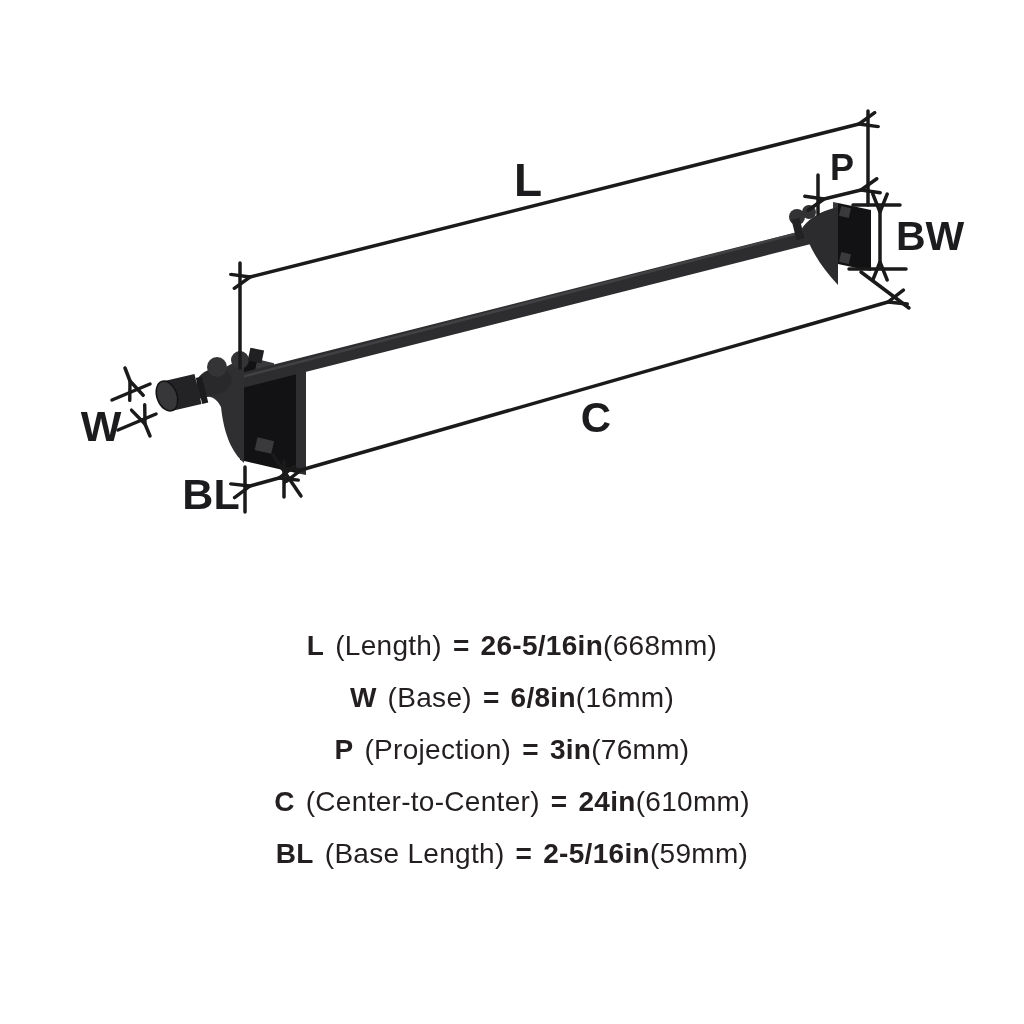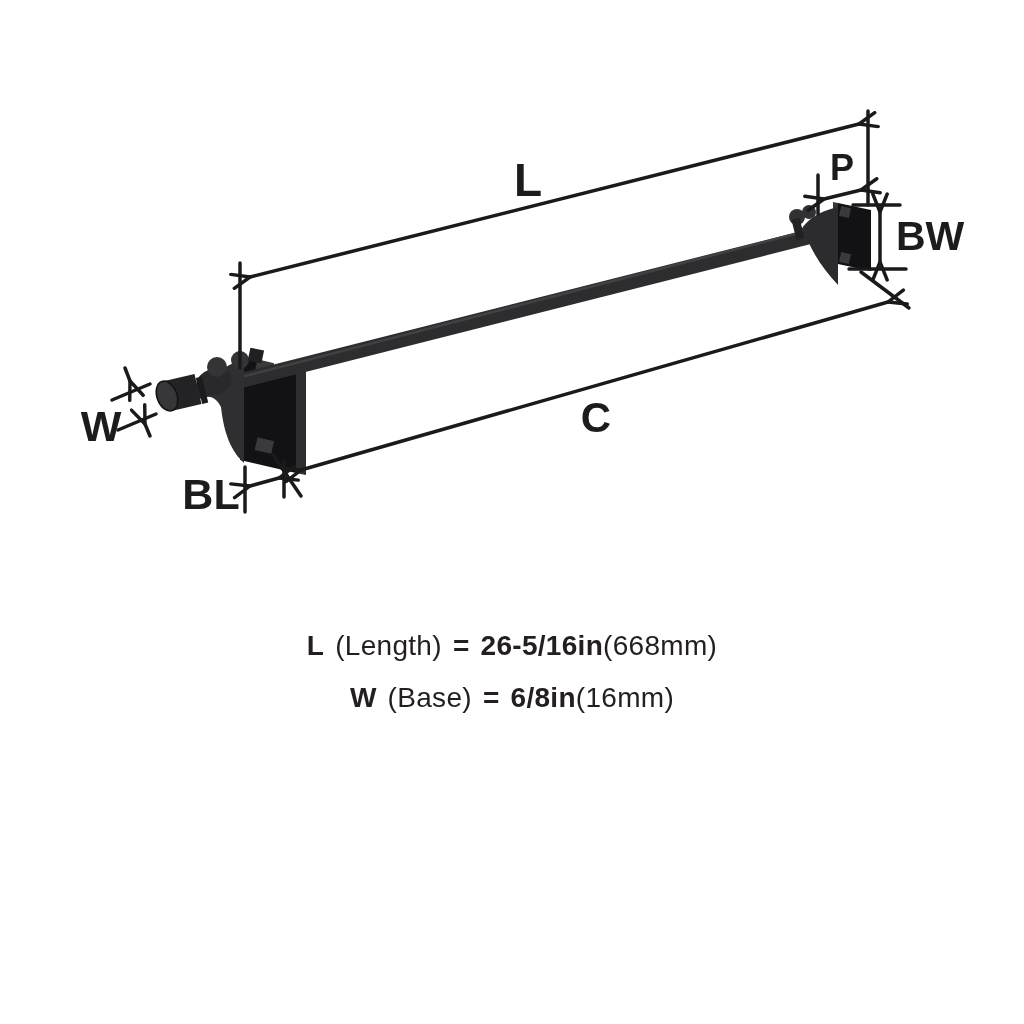--- a/index.html
+++ b/index.html
@@ -108,15 +108,24 @@
     </g>
   </svg>
 
   <div class="specs">
     <div class="spec-line">
       <span class="b code">L</span><span class="r name">(Length)</span><span class="b eq">=</span><span class="b val">26-5/16in</span><span class="r met">(668mm)</span>
     </div>
     <div class="spec-line">
       <span class="b code">W</span><span class="r name">(Base)</span><span class="b eq">=</span><span class="b val">6/8in</span><span class="r met">(16mm)</span>
     </div>
+    <div class="spec-line">
+      <span class="b code">P</span><span class="r name">(Projection)</span><span class="b eq">=</span><span class="b val">3in</span><span class="r met">(76mm)</span>
+    </div>
+    <div class="spec-line">
+      <span class="b code">C</span><span class="r name">(Center-to-Center)</span><span class="b eq">=</span><span class="b val">24in</span><span class="r met">(610mm)</span>
+    </div>
+    <div class="spec-line">
+      <span class="b code">BL</span><span class="r name">(Base Length)</span><span class="b eq">=</span><span class="b val">2-5/16in</span><span class="r met">(59mm)</span>
+    </div>
   </div>
 
 </div>
 
 </body></html>

